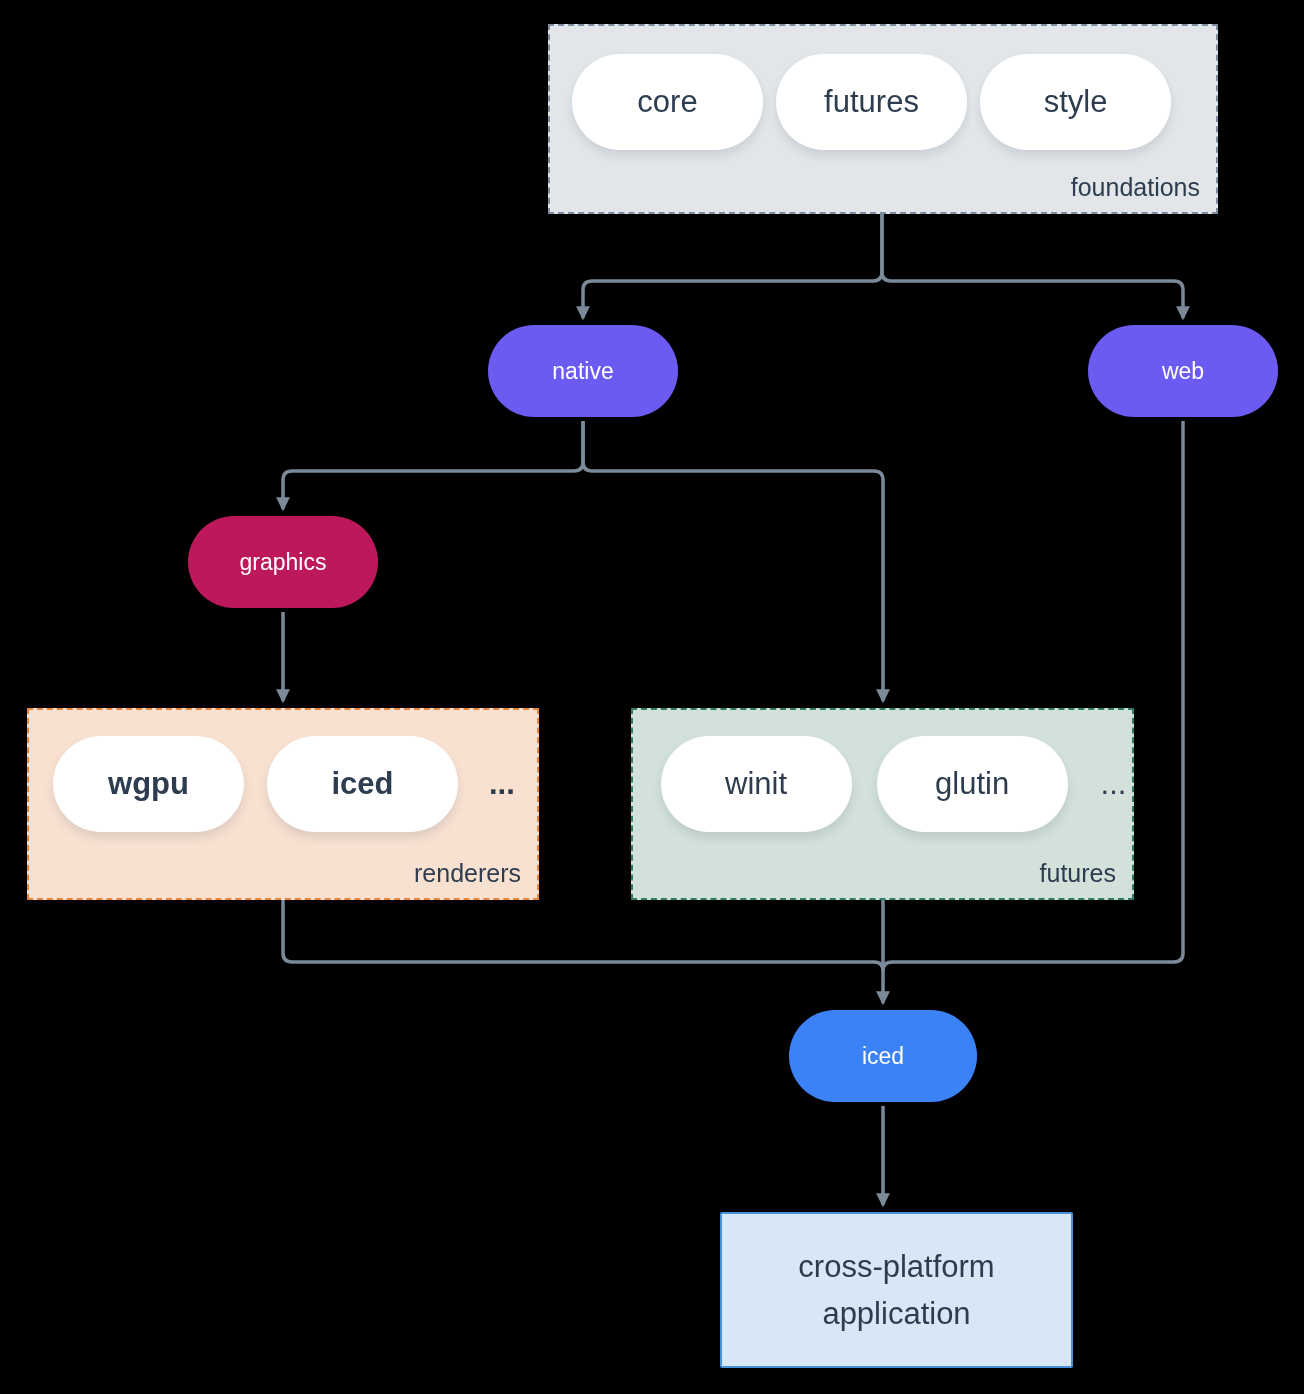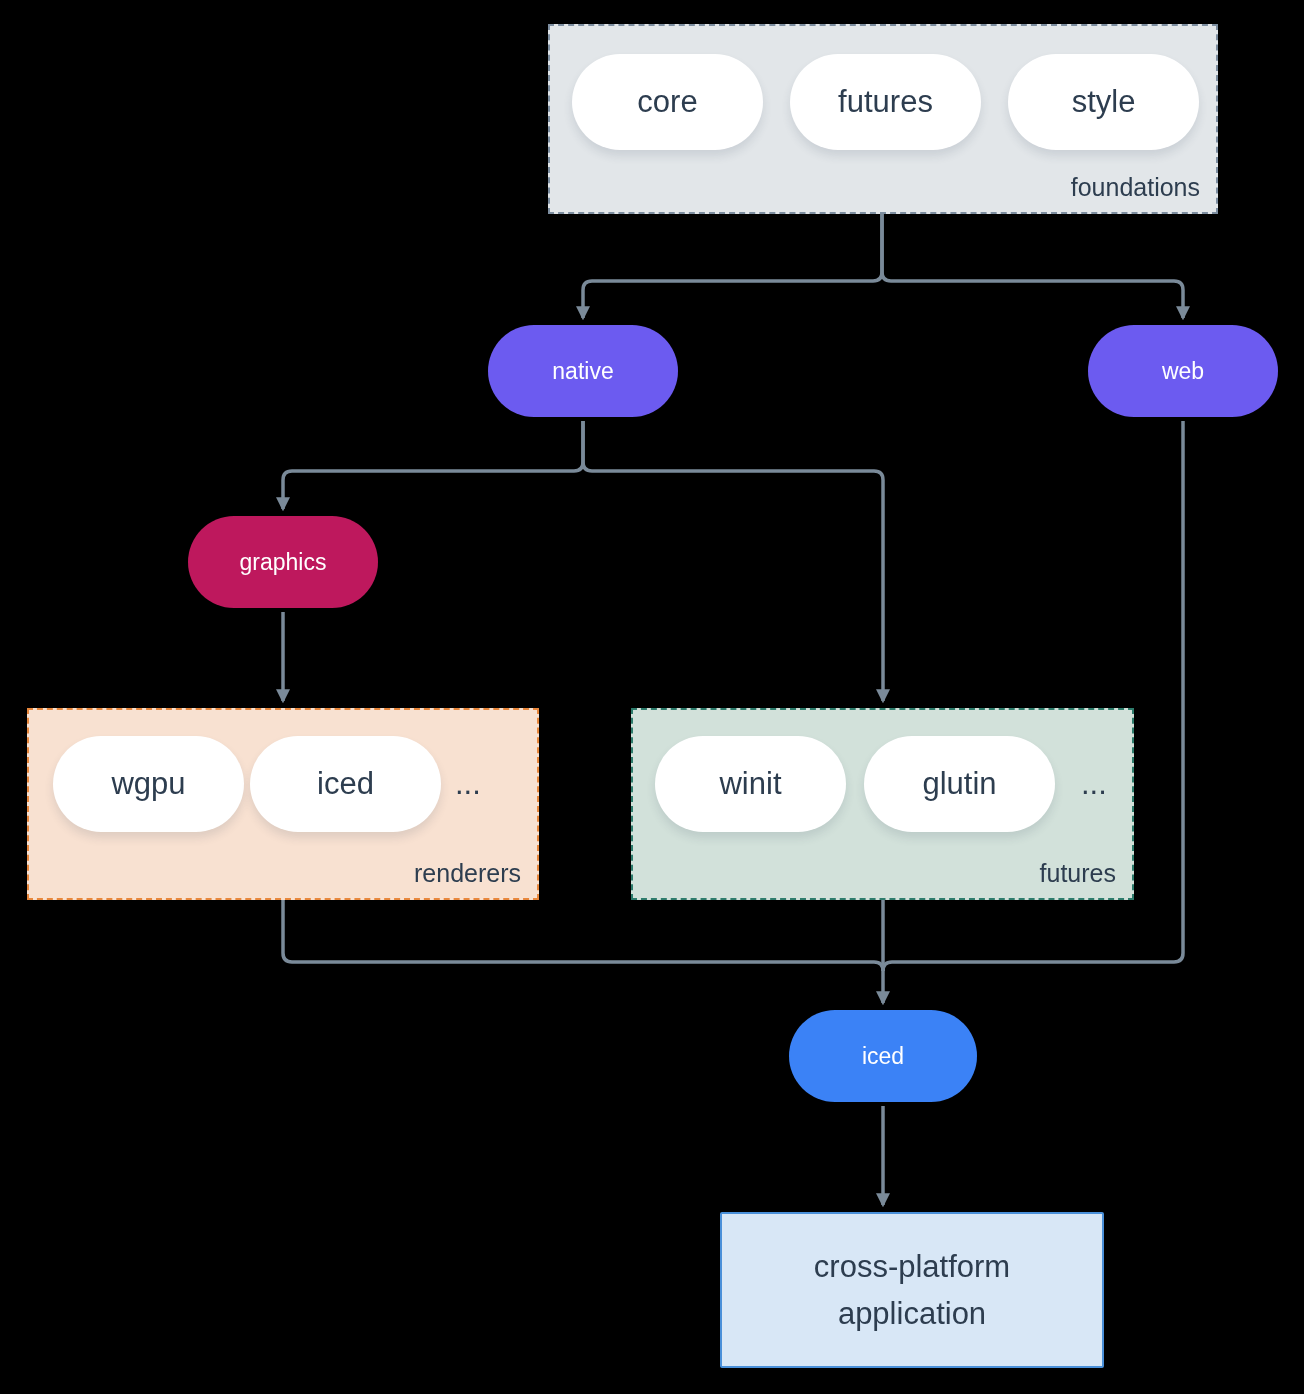--- a/index.html
+++ b/index.html
@@ -28,23 +28,23 @@
     background: #F8E1D1; border-color: #E8873C;
   }
   .group-shells {
     left: 631px; top: 708px; width: 503px; height: 192px;
     background: #D2E1DA; border-color: #2E7C6C;
   }
   .pill-row {
     display: flex;
     align-items: flex-start;
   }
-  .group-foundations .pill-row { padding: 28px 0 0 22px; gap: 27px; }
-  .group-renderers  .pill-row { padding: 26px 0 0 24px; gap: 6px; }
-  .group-shells     .pill-row { padding: 26px 0 0 22px; gap: 18px; }
+  .group-foundations .pill-row { padding: 28px 0 0 22px; gap: 13px; }
+  .group-renderers  .pill-row { padding: 26px 0 0 24px; gap: 23px; font-weight: bold; }
+  .group-shells     .pill-row { padding: 26px 0 0 22px; gap: 25px; justify-content: center; }
 
   .pill {
     background: #ffffff;
     width: 191px; height: 96px;
     border-radius: 48px;
     display: flex; align-items: center; justify-content: center;
     color: #2D3D4F;
     font-size: 31px;
     box-shadow: 0 6px 10px rgba(45, 61, 79, 0.12);
   }
@@ -71,21 +71,21 @@
     color: #ffffff;
     z-index: 1;
   }
   .node-native   { left: 488px;  top: 325px; background: #6C5BF0; }
   .node-web      { left: 1088px; top: 325px; background: #6C5BF0; }
   .node-graphics { left: 188px;  top: 516px; background: #be185d; }
   .node-iced     { left: 789px;  top: 1010px; width: 188px; background: #3b82f6; }
 
   .appbox {
     position: absolute;
-    left: 720px; top: 1212px; width: 384px; height: 156px;
+    left: 720px; top: 1212px; width: 353px; height: 156px;
     box-sizing: border-box;
     background: #D8E7F6;
     border: 2px solid #4A90D9;
     border-radius: 2px;
     display: flex; flex-direction: column;
     align-items: center; justify-content: center;
     color: #2D3D4F;
     font-size: 31px;
     line-height: 47px;
     z-index: 1;

